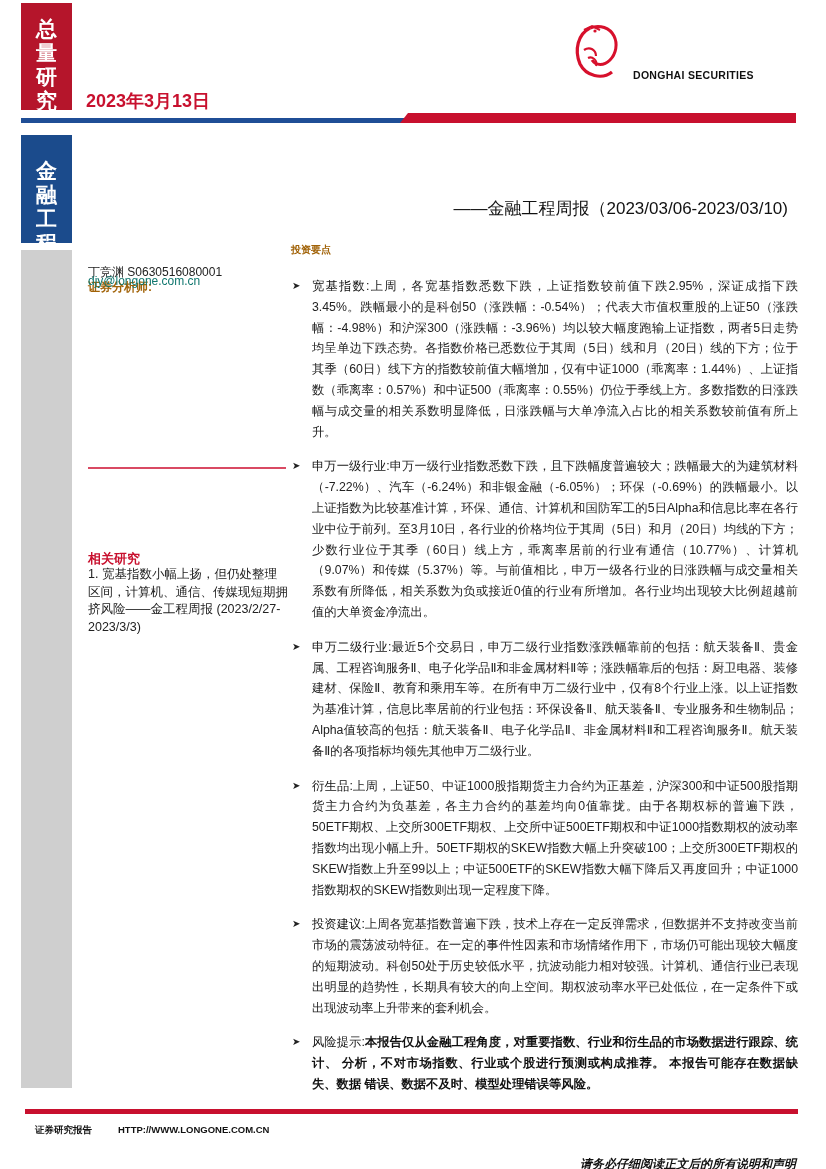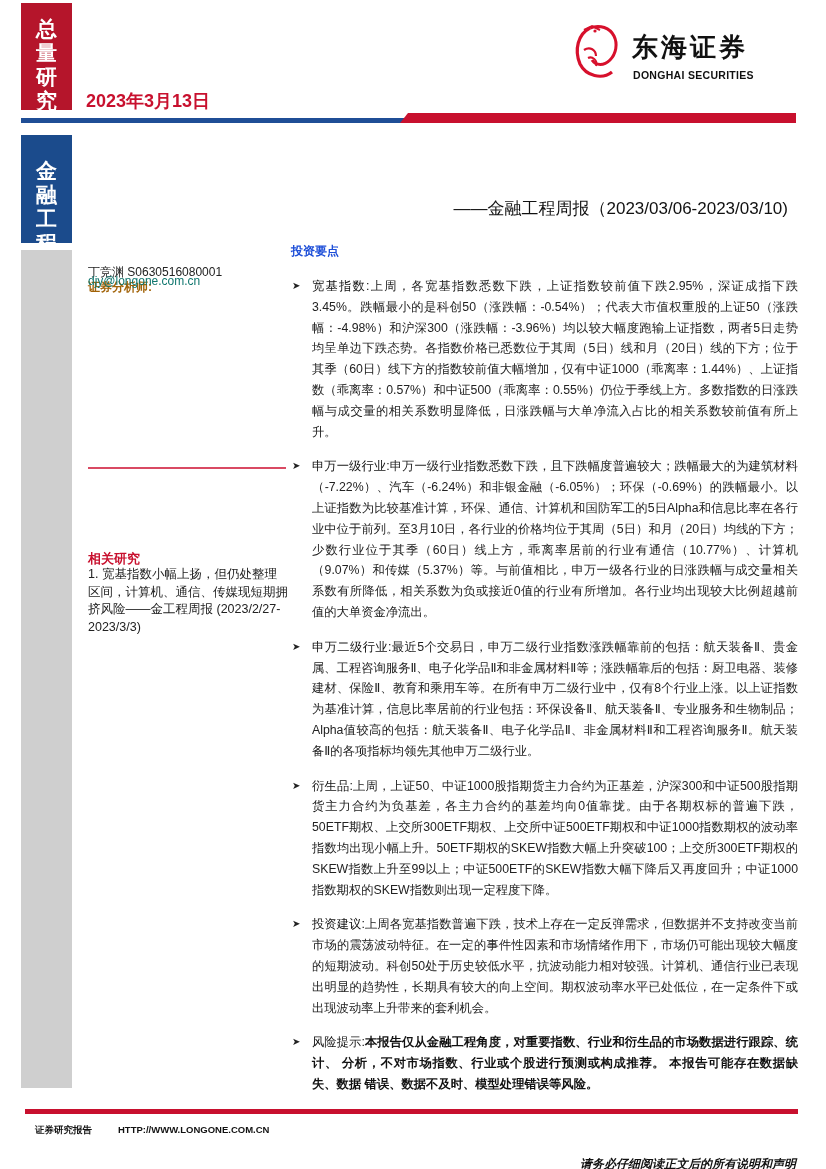--- a/index.html
+++ b/index.html
@@ -33,21 +33,21 @@
   .analyst-label { position: absolute; left: 88px; top: 235px; font-size: 12px; font-weight: bold; color: #a16207; margin-top: 44px; }
   .analyst-name { position: absolute; left: 88px; top: 256px; font-size: 12px; color: #222; margin-top: 8px; }
   .analyst-email { position: absolute; left: 88px; top: 274px; font-size: 12px; color: #0f766e; }
 
   .side-divider { position: absolute; left: 88px; top: 467px; width: 198px; height: 2px; background: #d94a63; }
 
   .related-title { position: absolute; left: 88px; top: 550px; font-size: 13px; font-weight: bold; color: #c8102e; }
   .related-list { position: absolute; left: 88px; top: 566px; width: 200px; font-size: 12.5px; line-height: 17.5px; color: #222; }
   .related-list div { margin-bottom: 0; }
 
-  .key-title { position: absolute; left: 291px; top: 243px; font-size: 12px; font-weight: bold; color: #1d4ed8; }
+  .key-title { position: absolute; left: 291px; top: 243px; font-size: 10px; font-weight: bold; color: #a16207; }
 
   .bullets { position: absolute; left: 290px; top: 276px; width: 508px; }
   .bullet { position: relative; padding-left: 22px; font-size: 12.3px; line-height: 20.8px; color: #222;
             text-align: justify; margin-bottom: 14px; }
   .bullet .arrow { position: absolute; left: 2px; top: 0; font-size: 10px; color: #222; }
   .bullet .lead { font-weight: normal; color: #111; }
   .bullet.strong .body { font-weight: bold; color: #111; }
 
   .footer-line { position: absolute; left: 25px; top: 1109px; width: 773px; height: 5px; background: #c8102e; }
   .footer-left { position: absolute; left: 35px; top: 1124px; font-size: 9.5px; font-weight: bold; color: #111; }
@@ -78,21 +78,20 @@
 
 <div class="logo">
   <svg class="logo-mark" viewBox="0 0 58 64">
     <path d="M20 8 C8 14, 4 30, 10 44 C16 56, 32 60, 42 52" fill="none" stroke="#d7102c" stroke-width="3.2"></path>
     <path d="M20 8 C30 4, 40 8, 44 16 C48 24, 46 34, 40 40 C34 46, 26 46, 22 40" fill="none" stroke="#d7102c" stroke-width="3"></path>
     <path d="M14 10 L22 6 L30 10" fill="none" stroke="#d7102c" stroke-width="2"></path>
     <path d="M14 30 C20 26, 26 30, 26 36" fill="none" stroke="#d7102c" stroke-width="2.2"></path>
     <path d="M18 38 C22 36, 28 40, 26 46" fill="none" stroke="#d7102c" stroke-width="2"></path>
     <circle cx="25" cy="11" r="1.6" fill="#d7102c"></circle>
   </svg>
-  <div class="logo-cn">东海证券</div>
   <div class="logo-en">DONGHAI SECURITIES</div>
 </div>
 
 <div class="title">
 </div>
 <div class="subtitle">——金融工程周报（2023/03/06-2023/03/10)</div>
 
 <div class="analyst-label">证券分析师:</div>
 <div class="analyst-name">丁竞渊  S0630516080001</div>
 <div class="analyst-email">djy@longone.com.cn</div>

